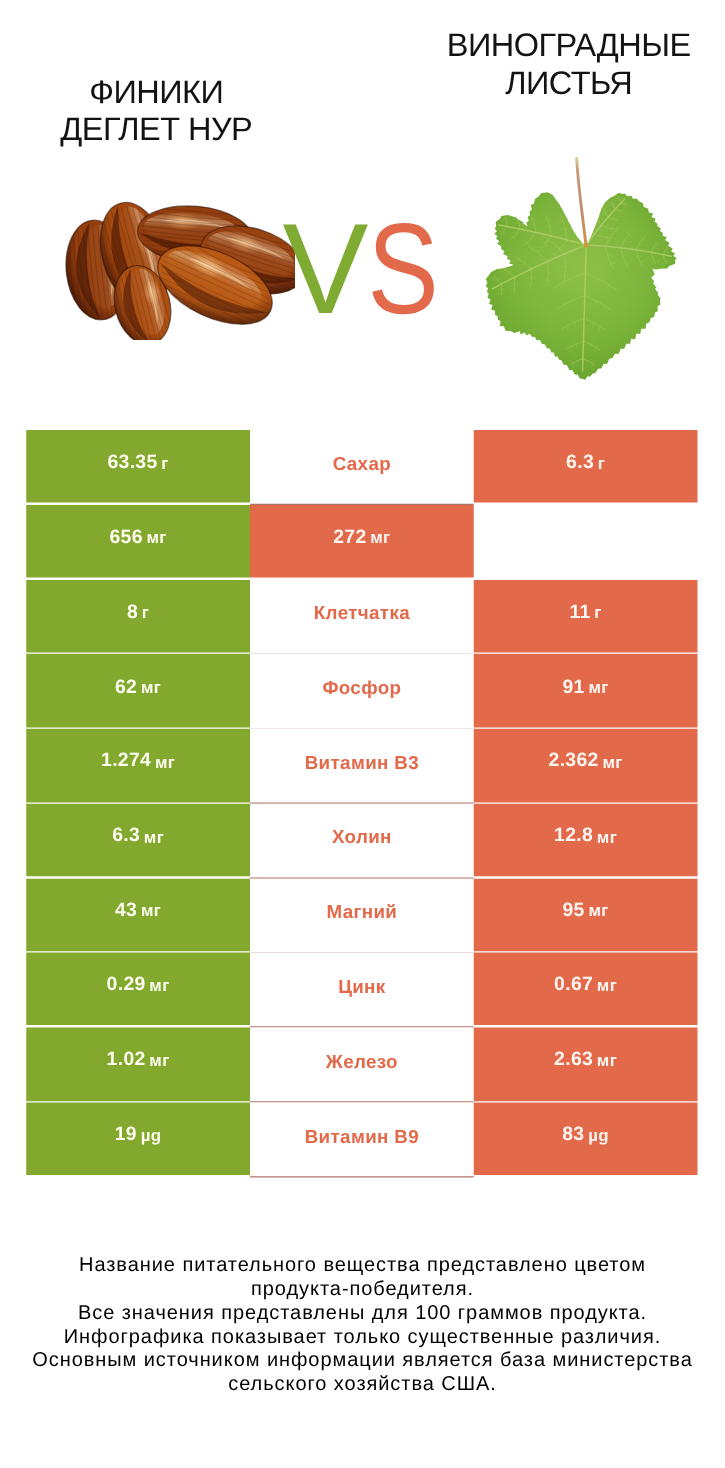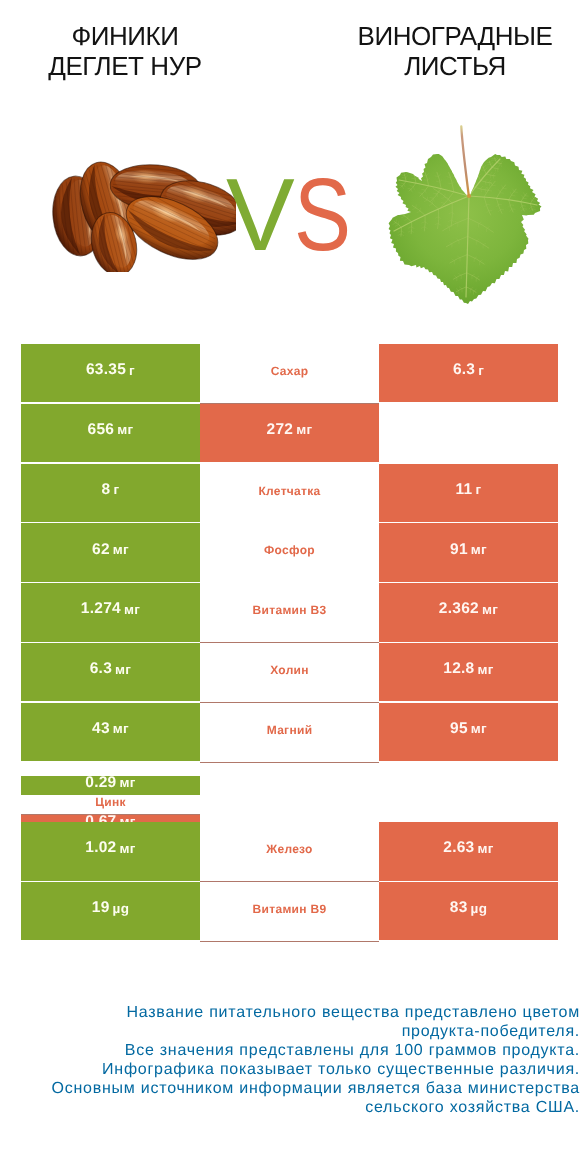--- a/index.html
+++ b/index.html
@@ -3,43 +3,43 @@
 <meta charset="utf-8">
 <title>Finiki Deglet Nur vs Vinogradnye listya</title>
 <style>
   html,body{margin:0;padding:0;}
   body{width:580px;height:1174px;background:#ffffff;font-family:"Liberation Sans",sans-serif;overflow:hidden;-webkit-font-smoothing:antialiased;text-rendering:geometricPrecision;}
   .page{position:relative;width:580px;height:1174px;background:#ffffff;}
   .title,.vs,.footer{transform:translateZ(0);}
 
   .title{position:absolute;top:21px;width:250px;font-size:26px;line-height:30px;color:#131313;
          text-align:center;font-weight:400;letter-spacing:-0.42px;}
-  .title-left{left:0px;}
+  .title-left{left:0px;margin-top:37px;}
   .title-right{left:330px;}
 
   .hero-dates{position:absolute;left:52px;top:160px;}
   .hero-leaf{position:absolute;left:388px;top:125px;}
 
   .vs{position:absolute;left:226px;top:163px;width:140px;text-align:left;
       font-size:103px;line-height:103px;font-weight:400;letter-spacing:-1px;}
   .vs .v{color:#7fab33;}
   .vs .s{color:#e2694a;display:inline-block;transform:scaleX(0.83);transform-origin:left center;}
 
   .table{position:absolute;left:21px;top:344px;width:537px;height:597px;}
   .row{position:absolute;left:0;width:537px;height:58.4px;display:flex;}
   .cell{display:flex;align-items:center;justify-content:center;height:100%;box-sizing:border-box;}
   .cl{width:179px;background:#82a82d;color:#fdfdf0;}
   .cr{width:179px;background:#e2694a;color:#fff6f1;}
   .cm{width:179px;background:#ffffff;height:60.2px;margin-top:0px;}
   .val{font-size:15.5px;font-weight:700;letter-spacing:0.25px;position:relative;top:-3px;}
   .unit{font-size:13.5px;font-weight:700;letter-spacing:0.3px;margin-left:3px;position:relative;top:-3px;}
-  .lbl{font-size:12px;font-weight:700;letter-spacing:0.3px;position:relative;top:-3px;}
-
-  .footer{position:absolute;left:0;top:1003px;width:580px;text-align:right;
-          font-size:16px;line-height:19px;letter-spacing:0.75px;color:#0369a1;font-weight:400;}
+  .lbl{font-size:15px;font-weight:700;letter-spacing:0.3px;position:relative;top:-3px;}
+
+  .footer{position:absolute;left:0;top:1003px;width:580px;text-align:center;
+          font-size:16px;line-height:19px;letter-spacing:0.75px;color:#000000;font-weight:400;}
 </style>
 </head>
 <body>
 
 <div class="page">
 
   <div class="title title-left">
       <div>ФИНИКИ</div>
       <div>ДЕГЛЕТ НУР</div>
     </div>
@@ -601,21 +601,21 @@
           <span class="unit">мг</span>
         </div>
         <div class="cell cm" style="box-shadow:inset 0 -1px 0 #b0786a">
           <span class="lbl" style="color:#e2694a">Магний</span>
         </div>
         <div class="cell cr">
           <span class="val">95</span>
           <span class="unit">мг</span>
         </div>
       </div>
-      <div class="row" style="top: 432px; flex-direction: column;">
+      <div class="row" style="top: 418px;">
         <div class="cell cl">
           <span class="val">0.29</span>
           <span class="unit">мг</span>
         </div>
         <div class="cell cm" style="box-shadow:inset 0 -1px 0 #b0786a">
           <span class="lbl" style="color:#e2694a">Цинк</span>
         </div>
         <div class="cell cr">
           <span class="val">0.67</span>
           <span class="unit">мг</span>

